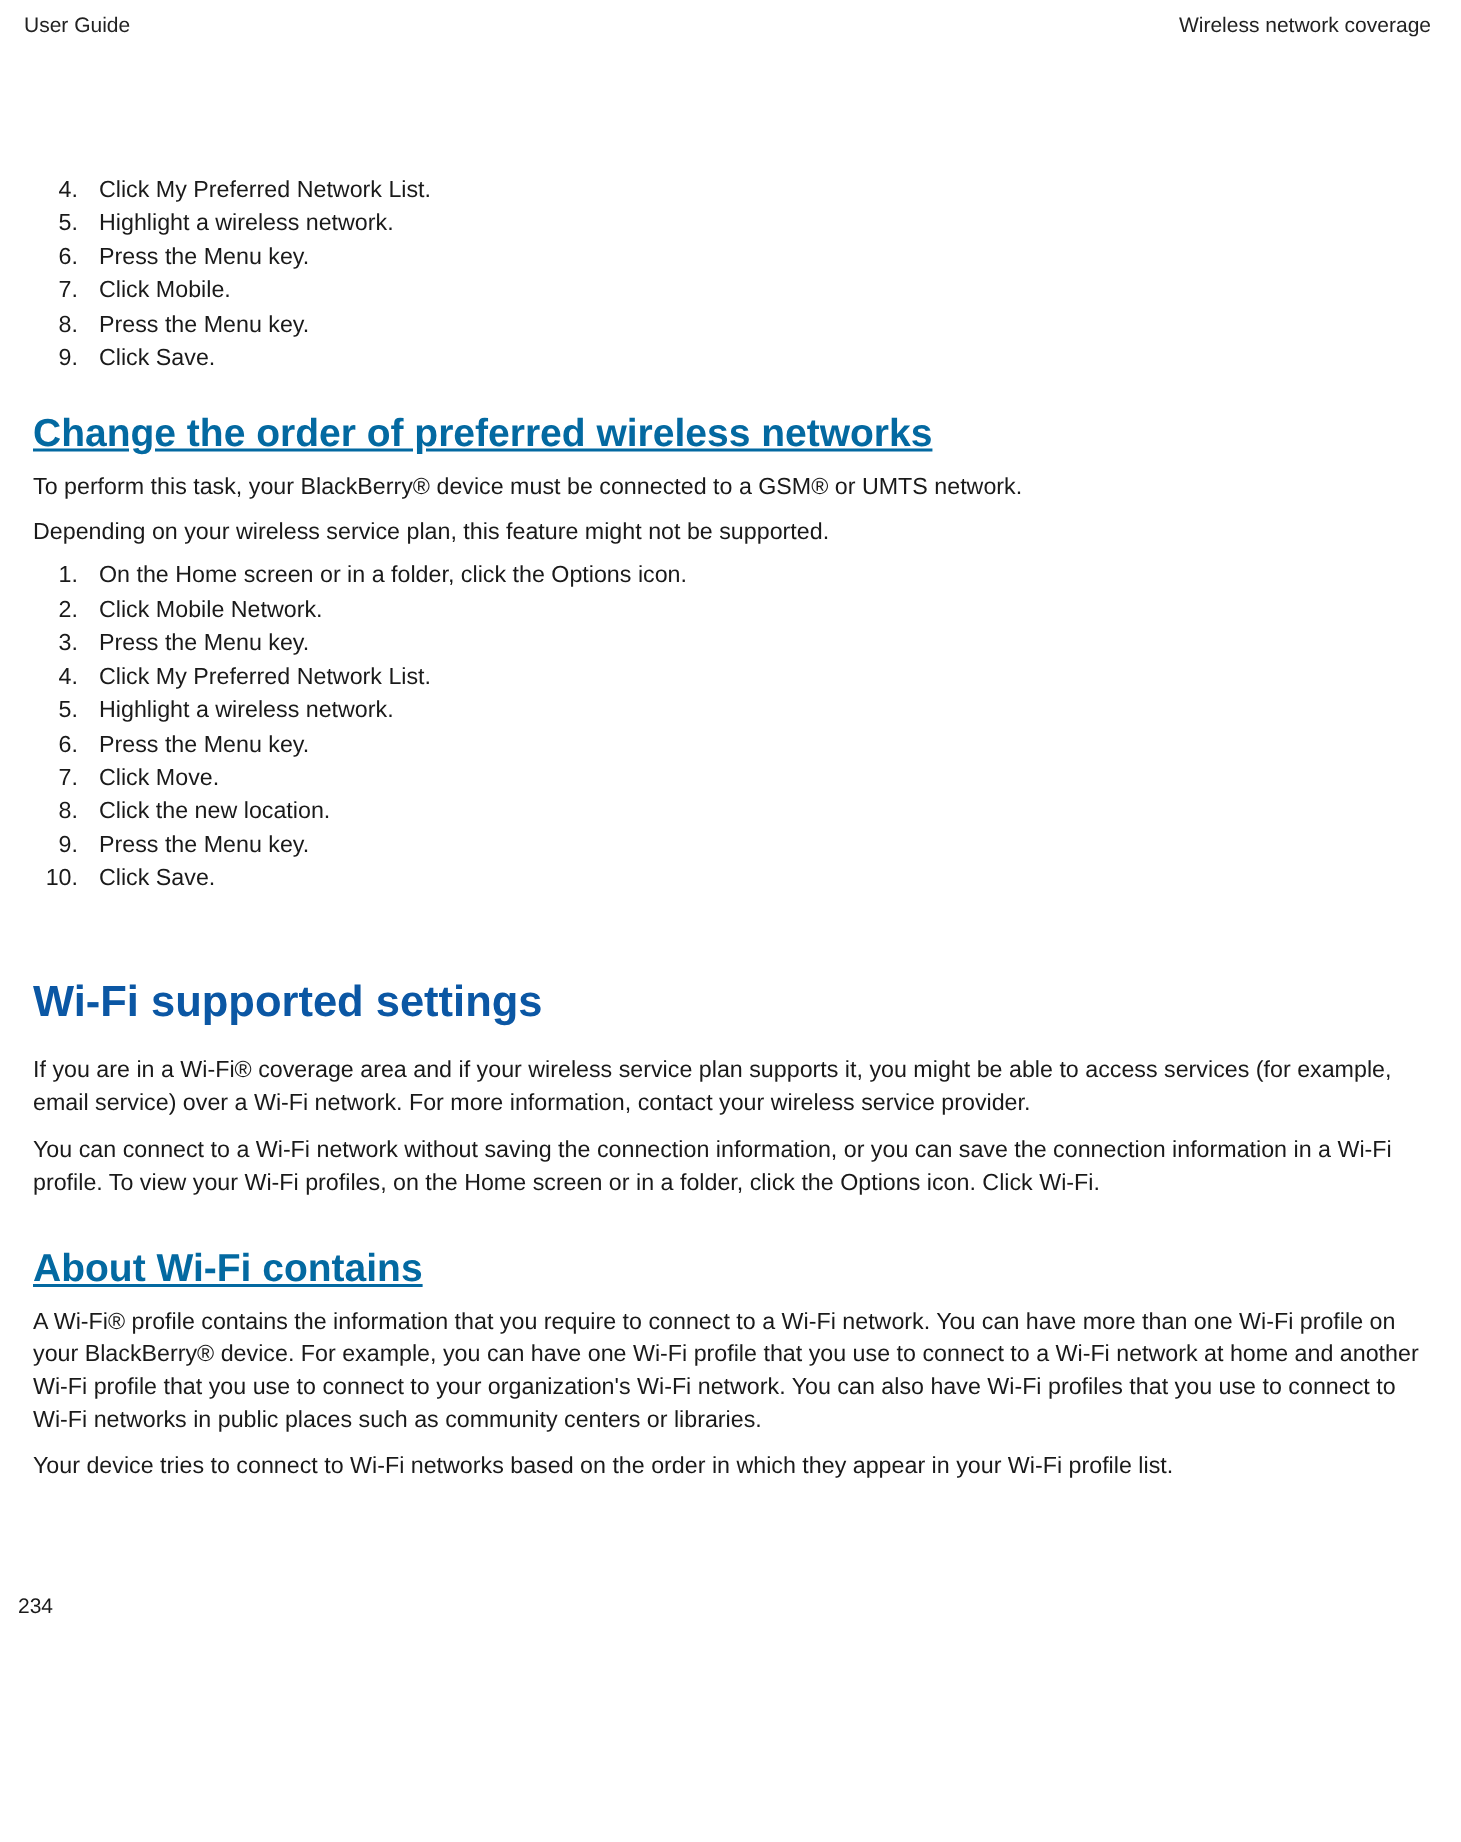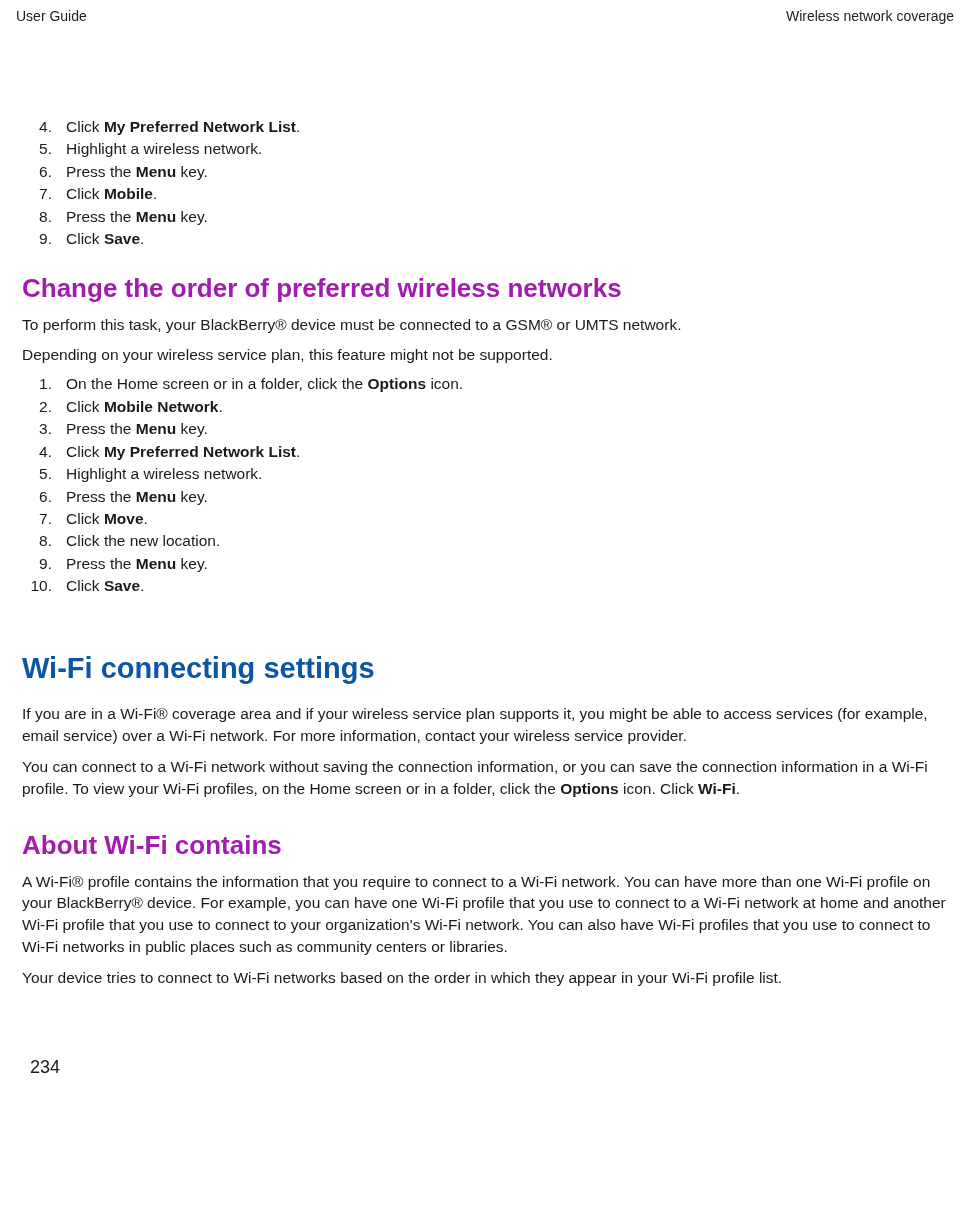--- a/index.html
+++ b/index.html
@@ -51,40 +51,41 @@
       padding-right: 14px;
       flex: 0 0 30px;
     }
     ol.steps .txt {
       flex: 1;
     }
     h2.section {
       font-size: 26px;
       margin: 22px 0 10px 0;
       font-weight: 700;
-      color: #a21caf;
+      color: #0369a1;
+      text-decoration: underline;
     }
     p.body {
       font-size: 15.5px;
       margin: 6px 0 8px 0;
       line-height: 1.4;
     }
     h1.blue {
       color: #0b57a4;
       font-size: 29px;
       font-weight: 700;
       margin: 54px 0 18px 0;
     }
     .footer-num {
       position: absolute;
       bottom: 14px;
-      left: 30px;
-      font-size: 18px;
+      left: 12px;
+      font-size: 14px;
     }
-    b { font-weight: 700; }
+    b { font-weight: 400; }
   </style>
 </head>
 <body>
 
 <div class="page">
 
   <div class="header">
     <div>User Guide</div>
     <div>Wireless network coverage</div>
   </div>
@@ -158,21 +159,21 @@
         <li>
           <span class="num">9.</span>
           <span class="txt">Press the <b>Menu</b> key.</span>
         </li>
         <li>
           <span class="num">10.</span>
           <span class="txt">Click <b>Save</b>.</span>
         </li>
       </ol>
 
-    <h1 class="blue">Wi-Fi connecting settings</h1>
+    <h1 class="blue">Wi-Fi supported settings</h1>
 
     <p class="body">If you are in a Wi-Fi® coverage area and if your wireless service plan supports it, you might be able to access services (for example, email service) over a Wi-Fi network. For more information, contact your wireless service provider.</p>
     <p class="body" style="margin-top:10px">
       <span>You can connect to a Wi-Fi network without saving the connection information, or you can save the connection information in a Wi-Fi profile. To view your Wi-Fi profiles, on the Home screen or in a folder, click the </span><b>Options</b><span> icon. Click </span><b>Wi-Fi</b><span>.</span>
     </p>
 
     <h2 class="section" style="margin-top:30px">About Wi-Fi contains</h2>
     <p class="body">A Wi-Fi® profile contains the information that you require to connect to a Wi-Fi network. You can have more than one Wi-Fi profile on your BlackBerry® device. For example, you can have one Wi-Fi profile that you use to connect to a Wi-Fi network at home and another Wi-Fi profile that you use to connect to your organization's Wi-Fi network. You can also have Wi-Fi profiles that you use to connect to Wi-Fi networks in public places such as community centers or libraries.</p>
     <p class="body" style="margin-top:10px">Your device tries to connect to Wi-Fi networks based on the order in which they appear in your Wi-Fi profile list.</p>
 

